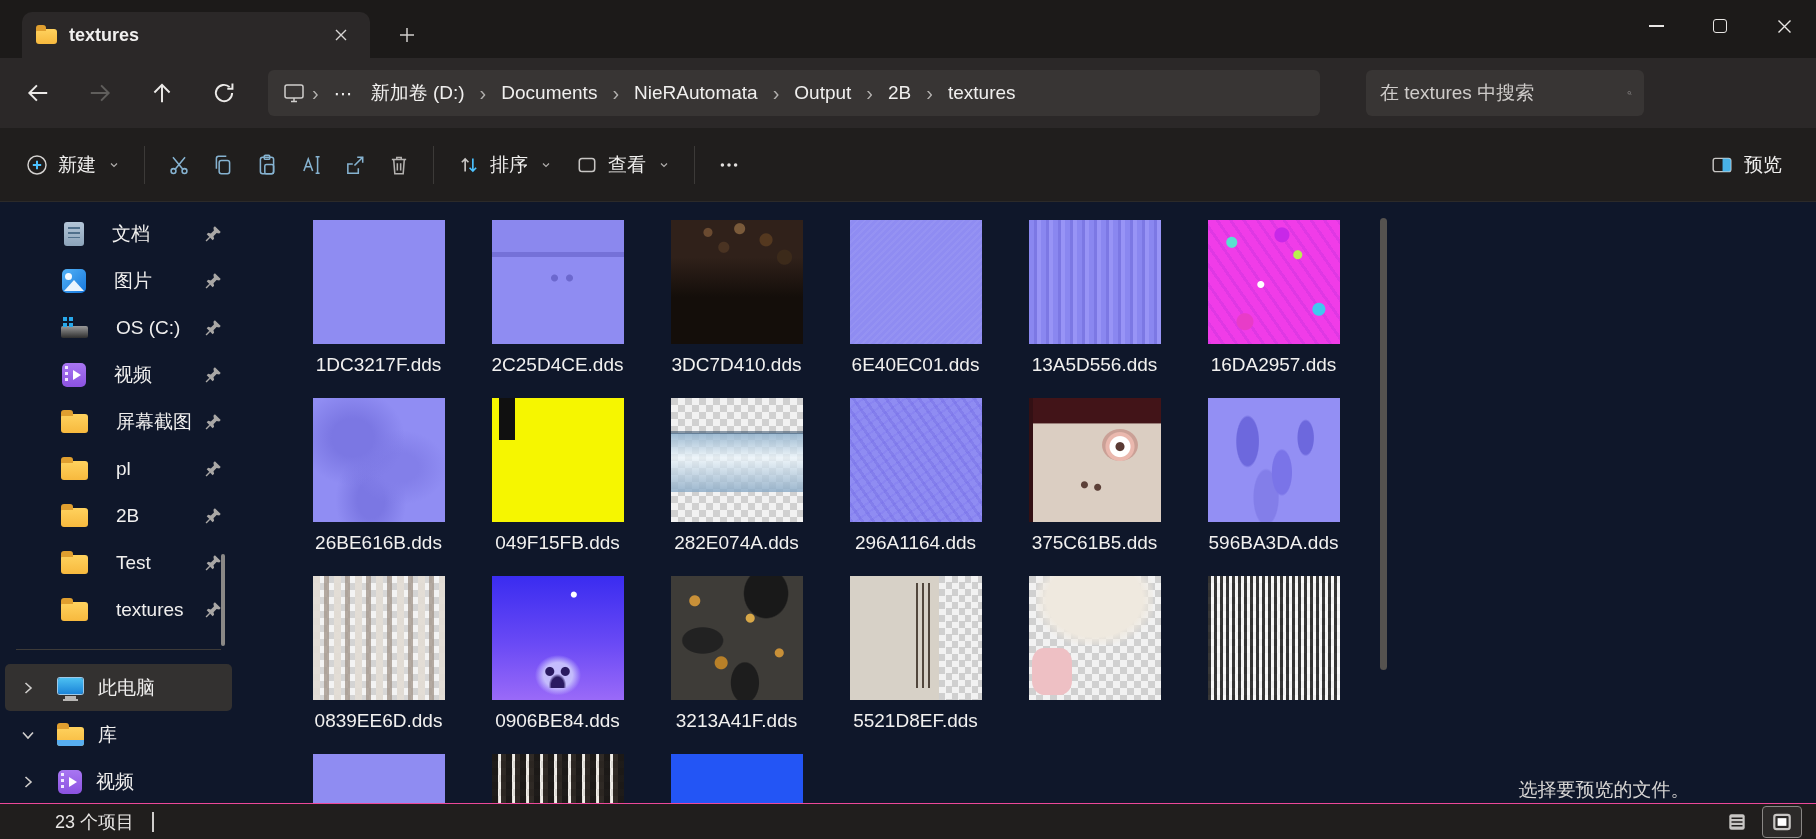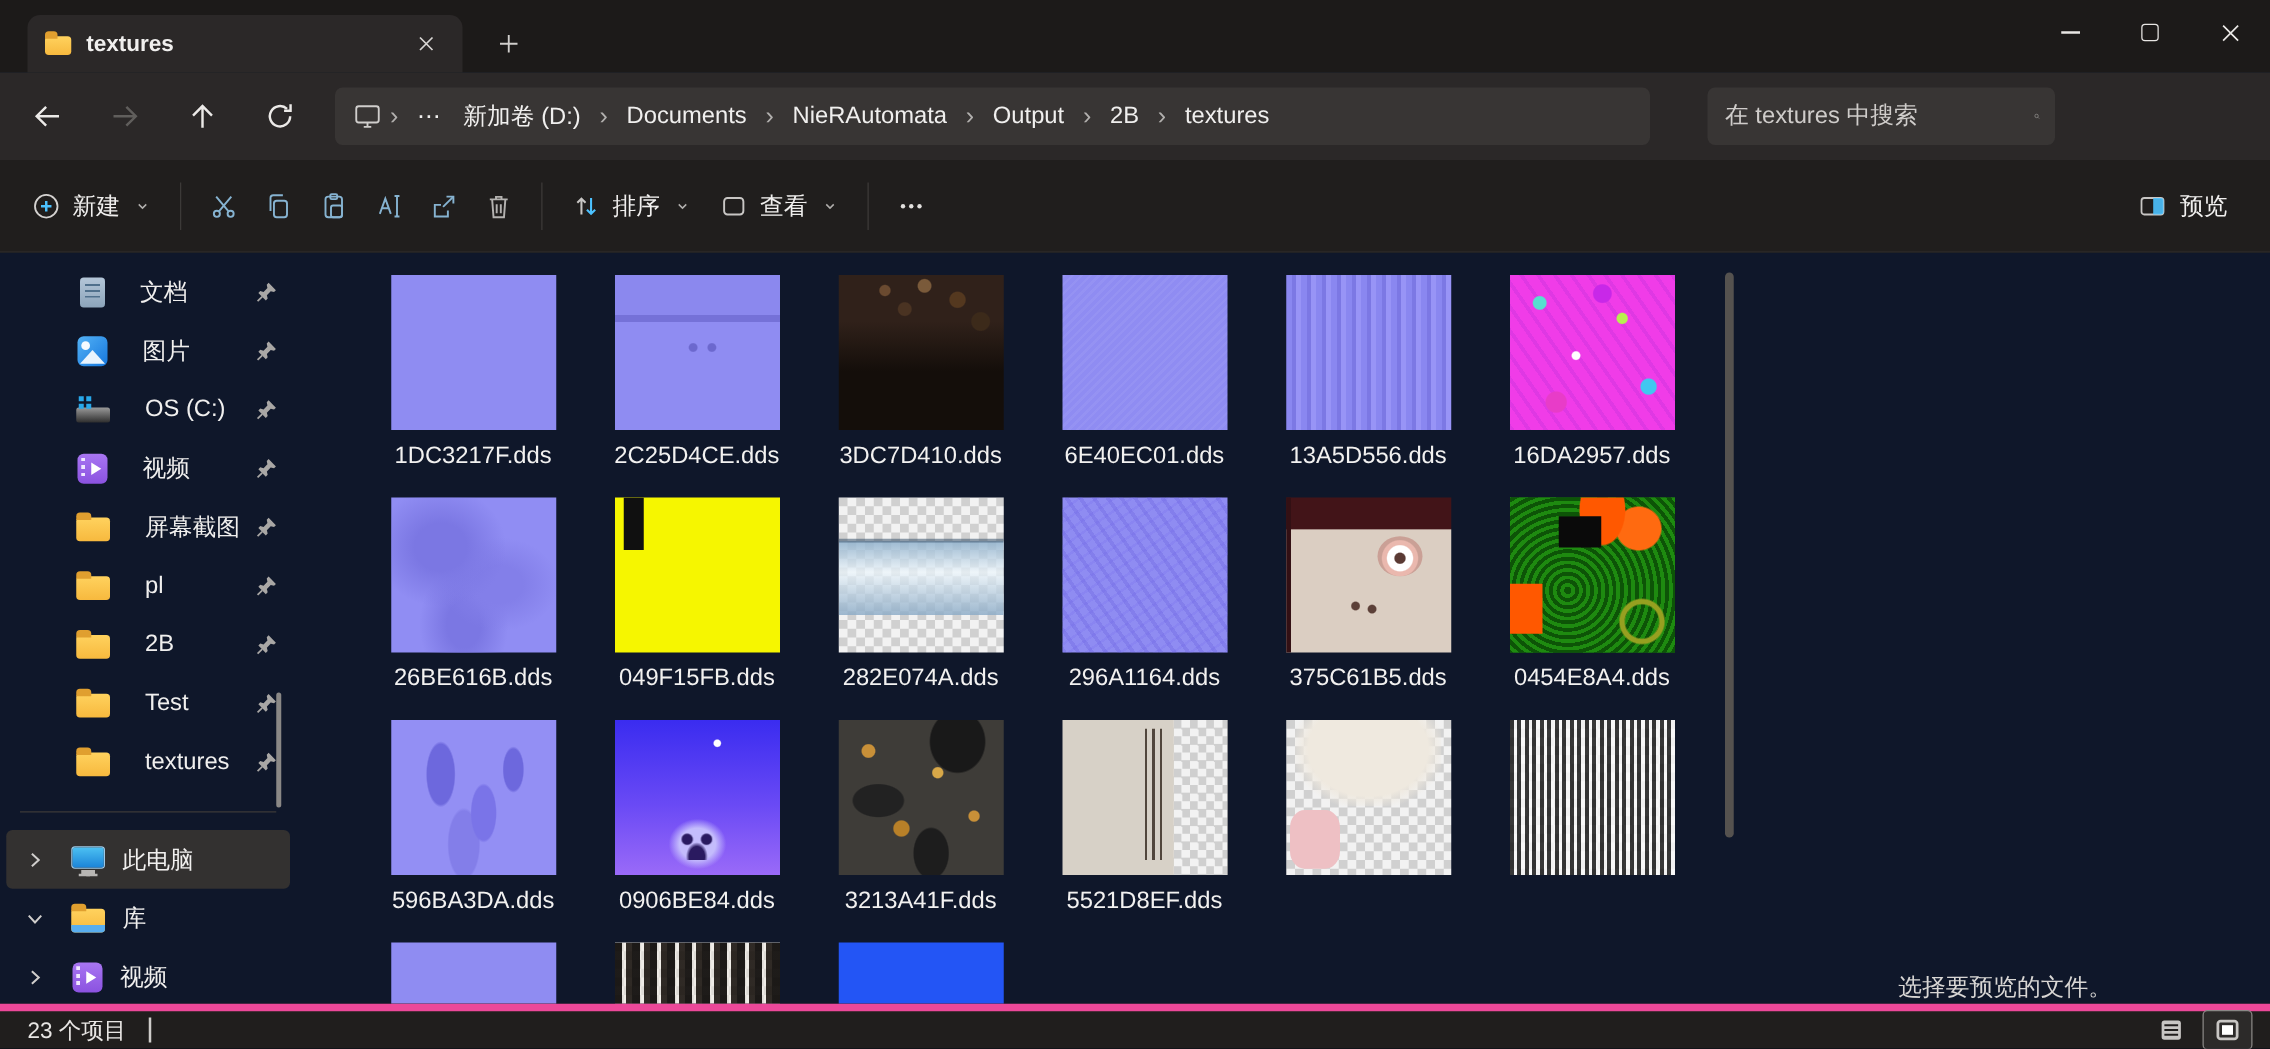--- a/index.html
+++ b/index.html
@@ -64,21 +64,21 @@
   .thumb{position:relative;width:132px;height:124px;overflow:hidden;flex:none;}
   .fname{margin-top:10px;font-size:19px;color:#f2f1f0;white-space:nowrap;}
   .vscroll{position:absolute;right:2px;top:0;width:12px;height:100%;}
   .vthumb{position:absolute;left:2px;top:16px;width:7px;height:452px;background:#55524f;border-radius:4px;}
 
   .preview{width:424px;height:100%;flex:none;display:flex;align-items:flex-end;justify-content:center;}
   .preview-text{font-size:19px;color:#d8d6d4;}
 
   
   .statusbar{position:absolute;left:0;top:803px;width:100%;height:36px;background:#201e1d;
-             border-top:6px solid #ec4899;box-sizing:border-box;display:flex;align-items:center;font-size:18px;}
+             border-top:1px solid #ec4899;box-sizing:border-box;display:flex;align-items:center;font-size:18px;padding-left:33px;}
   .status-count{margin-left:22px;color:#e8e6e4;}
   .status-caret{width:2px;height:20px;background:#cfcdcb;margin-left:18px;}
   .status-views{margin-left:auto;margin-right:14px;display:flex;align-items:center;gap:6px;}
   .sv-btn{width:38px;height:30px;display:flex;align-items:center;justify-content:center;border-radius:4px;}
   .sv-btn.active{border:1px solid #8a8886;background:#2c2a29;}
 
   
   .ic{position:relative;width:27px;height:24px;flex:none;display:inline-block;}
   .ic.sm{width:21px;height:18px;}
   .ic-folder{background:linear-gradient(#ffd25e,#f7b93e);border-radius:3px;margin-top:3px;height:19px;}
@@ -533,26 +533,26 @@
           </div>
           <div class="cell">
             <div class="thumb t11"></div>
             <div class="fname">296A1164.dds</div>
           </div>
           <div class="cell">
             <div class="thumb t12"></div>
             <div class="fname">375C61B5.dds</div>
           </div>
           <div class="cell">
-            <div class="thumb t13"></div>
-            <div class="fname">0454E8A4.dds</div>
-          </div>
-          <div class="cell">
             <div class="thumb t14"></div>
             <div class="fname">596BA3DA.dds</div>
+          </div>
+          <div class="cell">
+            <div class="thumb t15 ck"></div>
+            <div class="fname">0839EE6D.dds</div>
           </div>
           <div class="cell">
             <div class="thumb t16"></div>
             <div class="fname">0906BE84.dds</div>
           </div>
           <div class="cell">
             <div class="thumb t17"></div>
             <div class="fname">3213A41F.dds</div>
           </div>
           <div class="cell">

